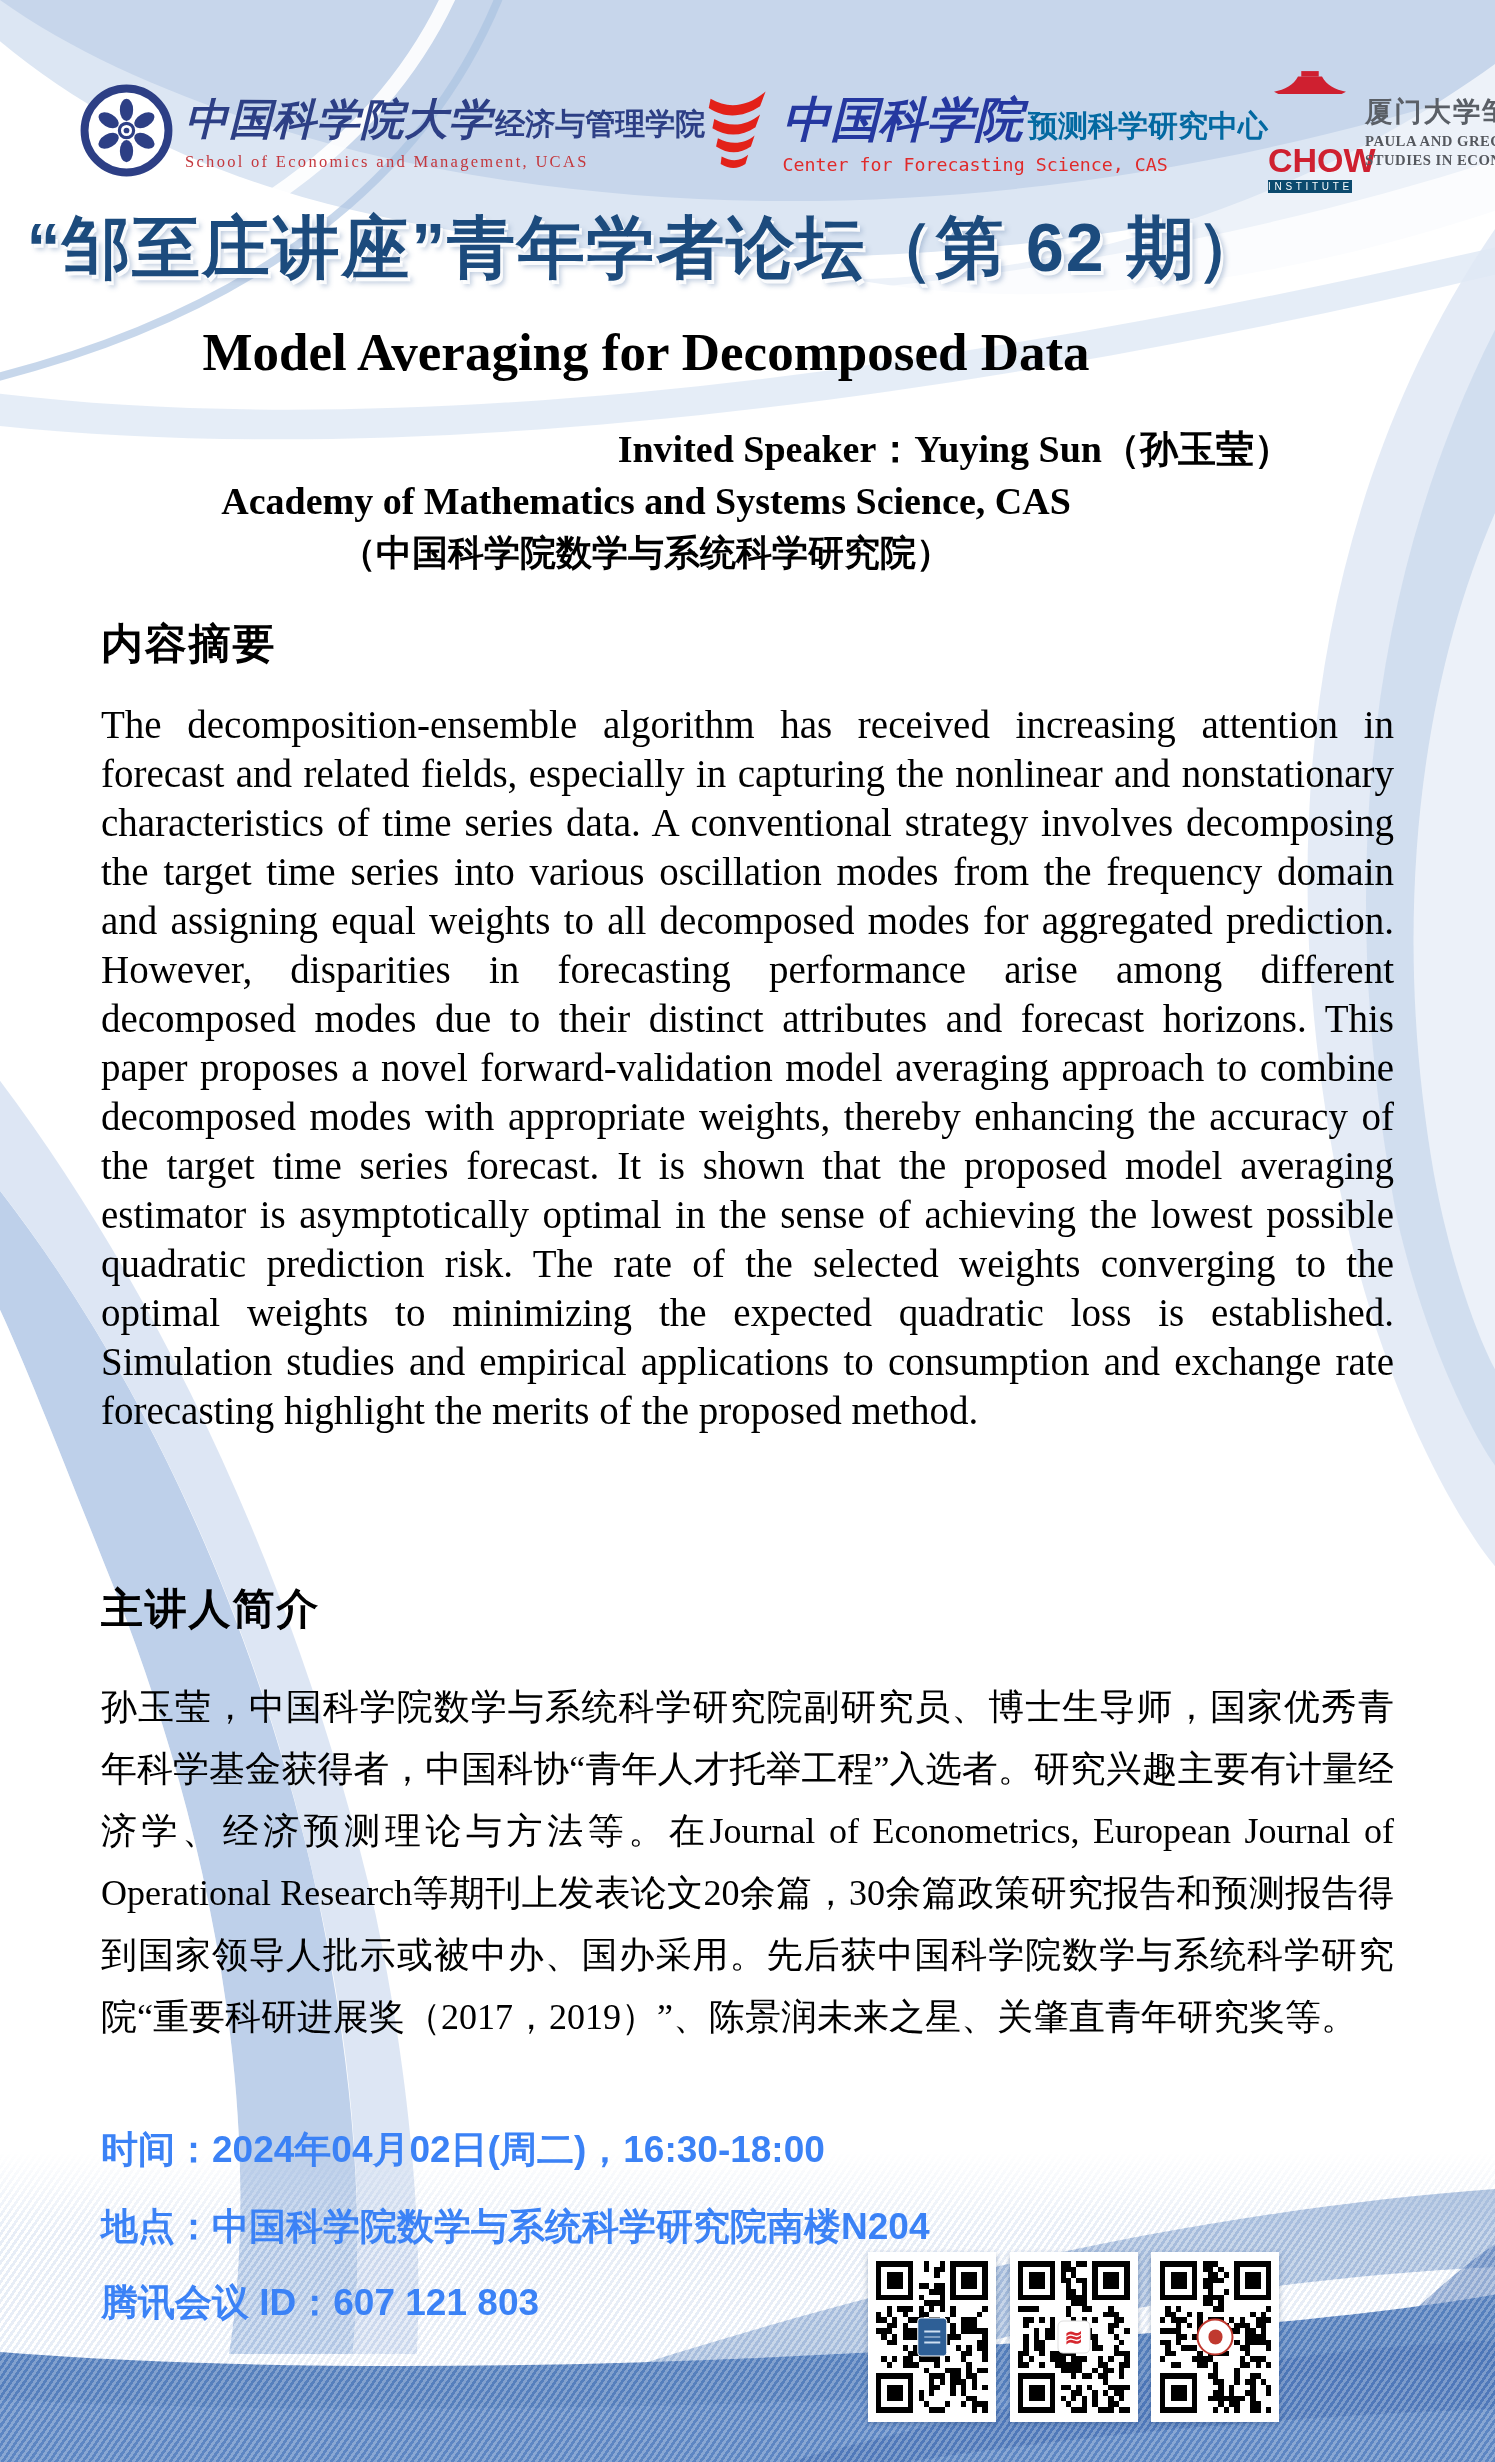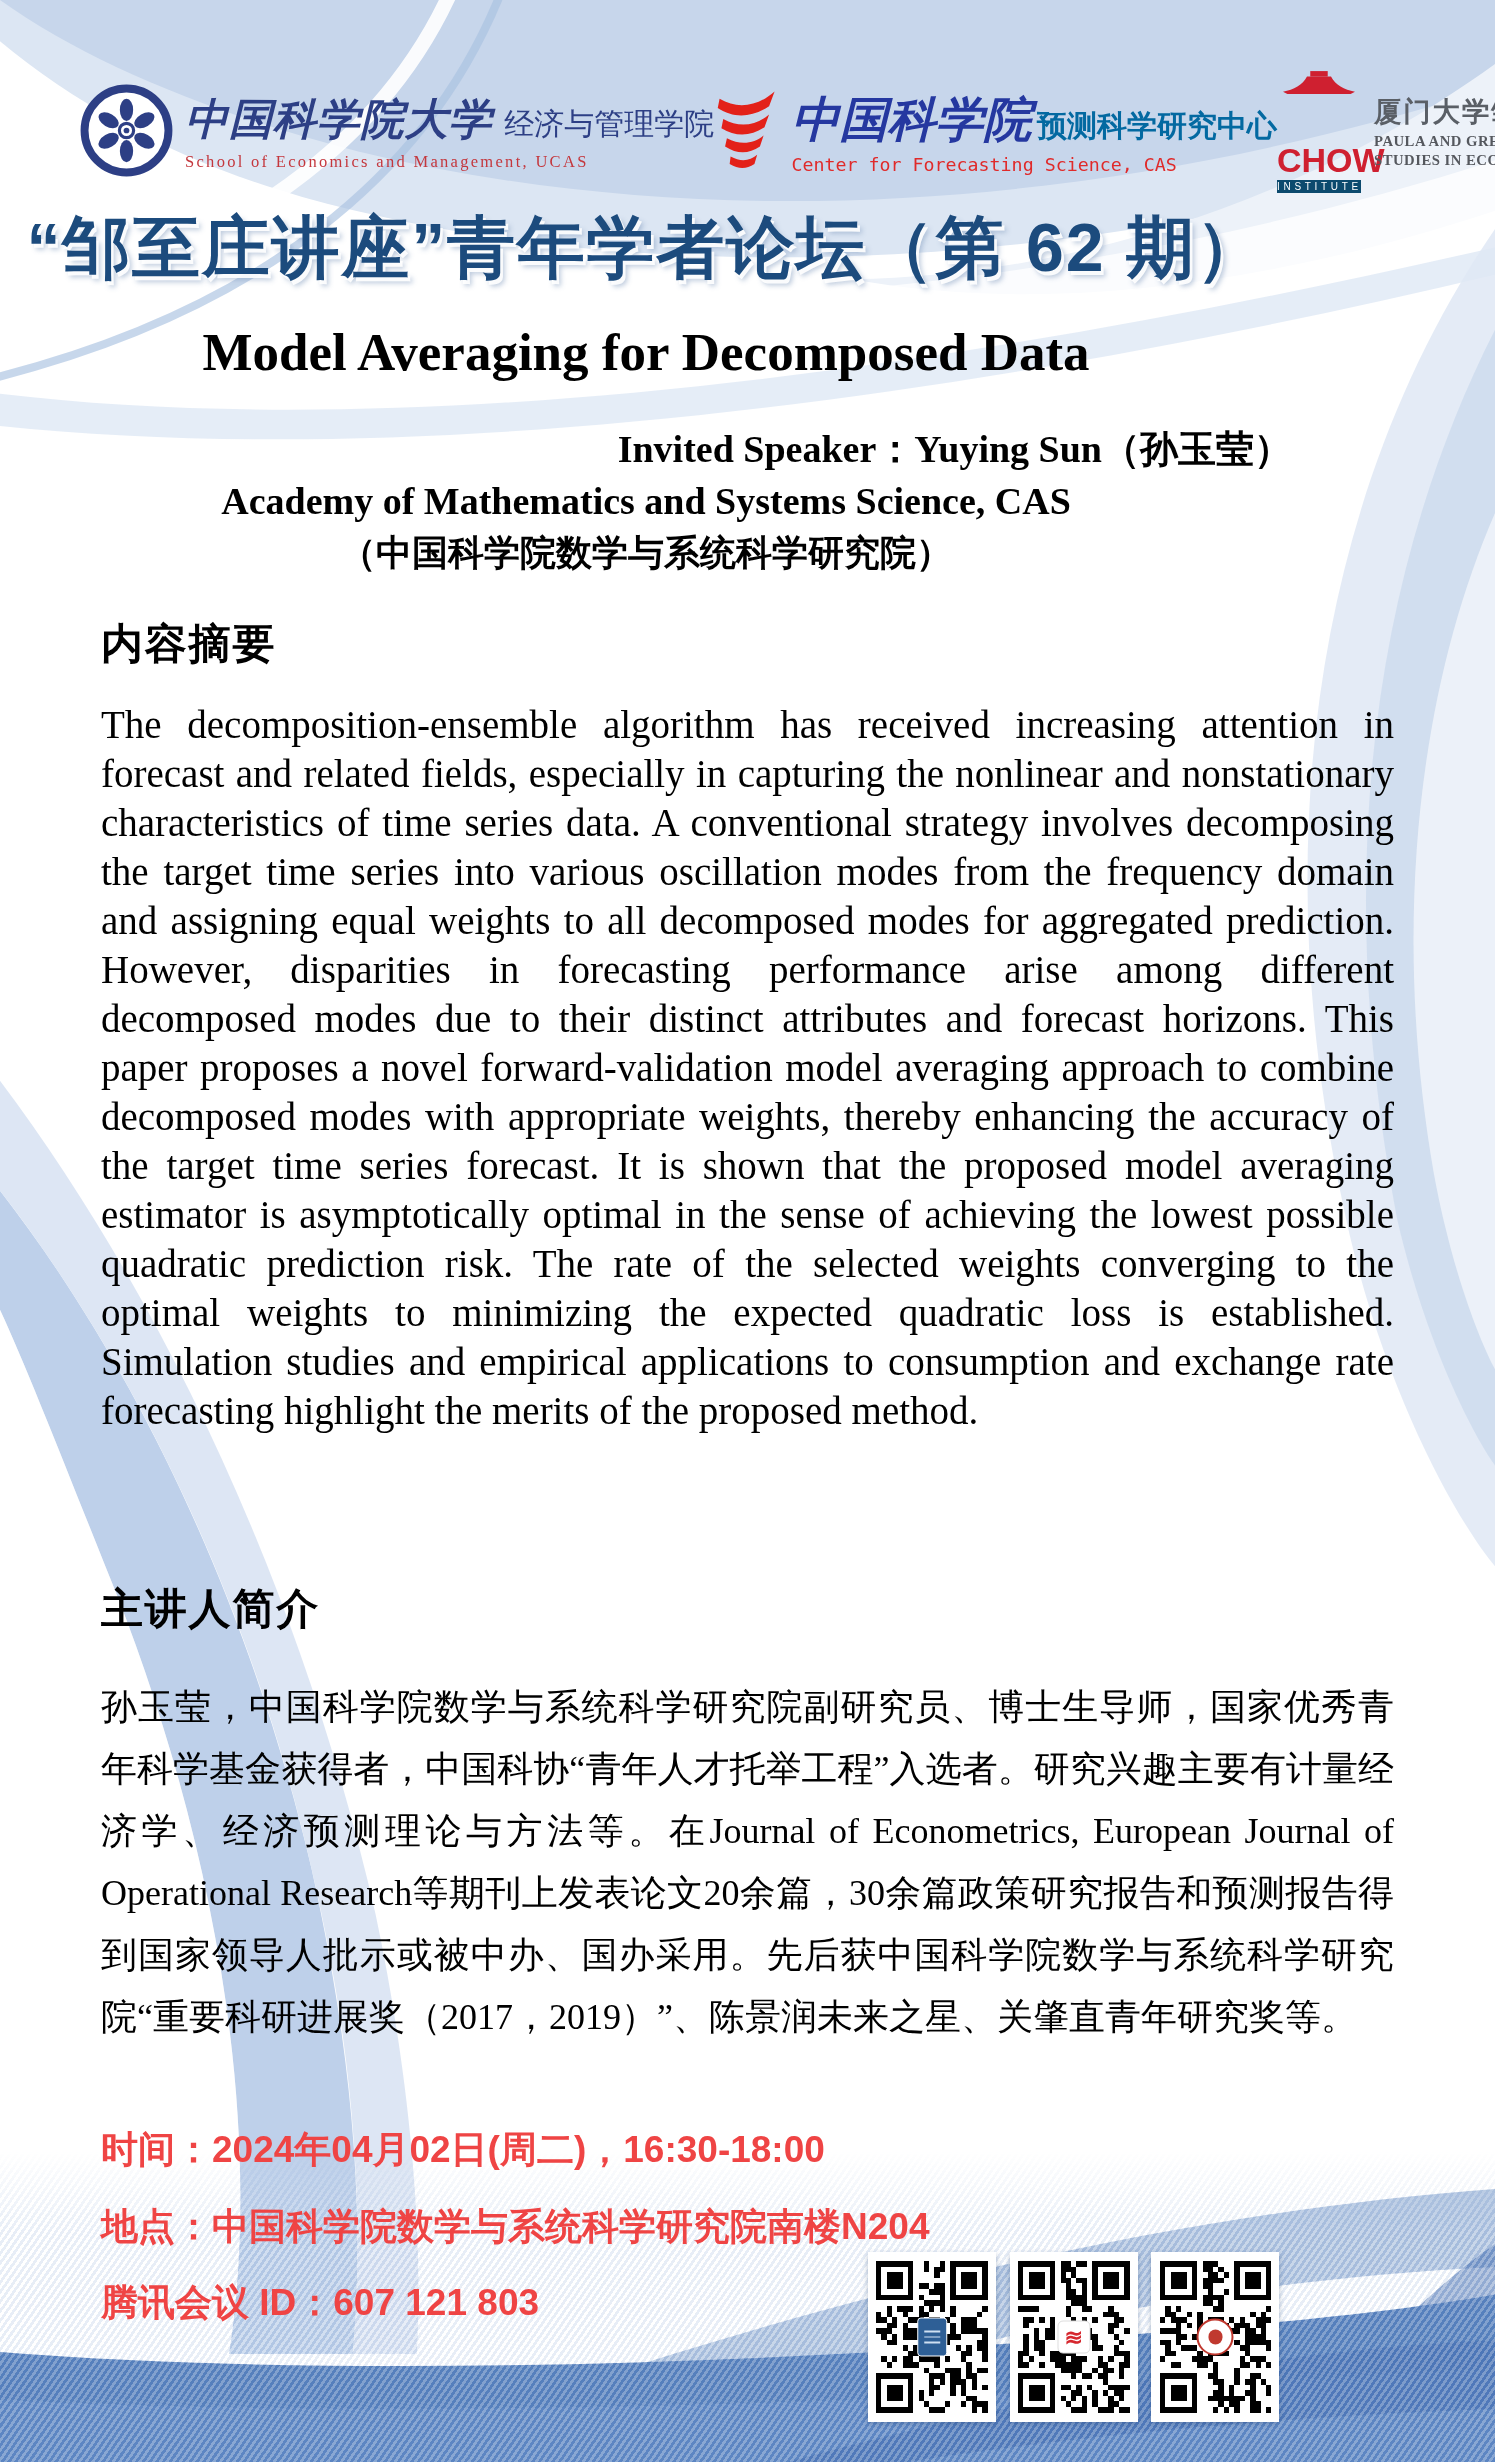--- a/index.html
+++ b/index.html
@@ -13,21 +13,21 @@
   .content{position:absolute;left:0;top:0;width:1292px;height:2462px;z-index:2;}
 
   
   .logos{position:absolute;left:79px;top:71px;width:1363px;height:121px;display:flex;
          justify-content:space-between;align-items:center;}
   .logo{display:flex;align-items:center;}
   .logo1-text{margin-left:11px;}
   .logo1-cnrow{display:flex;align-items:baseline;white-space:nowrap;}
   .logo1-cn{font-family:"Liberation Serif",serif;font-style:italic;font-weight:700;
             font-size:43px;color:#2d3f85;letter-spacing:0.9px;}
-  .logo1-dept{font-size:30px;font-weight:400;color:#2d3f85;margin-left:12px;}
+  .logo1-dept{font-size:30px;font-weight:700;color:#2d3f85;margin-left:3px;}
   .logo1-en{font-family:"Liberation Serif",serif;font-size:16.5px;letter-spacing:2.3px;color:#c4373d;margin-top:3.7px;}
   .logo2-text{margin-left:9.2px;}
   .logo2-cnrow{display:flex;align-items:baseline;white-space:nowrap;}
   .logo2-cn{font-family:"Liberation Serif",serif;font-style:italic;font-weight:700;
             font-size:48px;color:#2538a0;}
   .logo2-dept{font-size:30px;font-weight:600;color:#0369a1;margin-left:5.5px;}
   .logo2-en{font-family:"DejaVu Sans Mono",monospace;font-size:18.3px;color:#e02a2a;margin-top:1.8px;letter-spacing:0px;}
   .logo3{align-items:center;}
   .chow-block{width:84px;text-align:center;}
   .chow-word{font-size:34px;font-weight:900;color:#cf2030;letter-spacing:0px;
@@ -56,21 +56,21 @@
   .abstract-head{top:616px;}
   .abstract-body{position:absolute;left:101px;width:1293px;top:700px;
                  font-family:"Liberation Serif",serif;font-size:39px;line-height:49px;color:#000;
                  text-align:justify;}
   .bio-head{top:1581px;}
   .bio-body{position:absolute;left:101px;width:1293px;top:1676px;
             font-family:"Liberation Serif",serif;font-size:36px;line-height:62px;color:#000;
             text-align:justify;}
 
   
-  .info{position:absolute;left:101px;top:2125px;width:1008px;font-weight:700;font-size:37px;color:#ef4444;}
+  .info{position:absolute;left:101px;top:2125px;width:1008px;font-weight:700;font-size:37px;color:#3b82f6;}
   .info .row{margin-bottom:26.6px;white-space:nowrap;}
 
   
   .qrs{position:absolute;left:868px;top:2252px;display:flex;gap:13.7px;}
   .qr-card{width:128px;height:170px;background:#ffffff;box-shadow:0 1.8px 5.5px rgba(30,60,110,.35);
            padding:9.2px 8.2px;box-sizing:border-box;position:relative;}
   .qr-box{width:100%;height:100%;position:relative;}
   .qr-badge{position:absolute;left:50%;top:50%;transform:translate(-50%,-50%);}
   .badge-blue{width:27.5px;height:37px;background:#2e5f96;border:1.8px solid #fff;border-radius:3.7px;
               display:flex;flex-direction:column;justify-content:center;gap:3.7px;align-items:center;}

